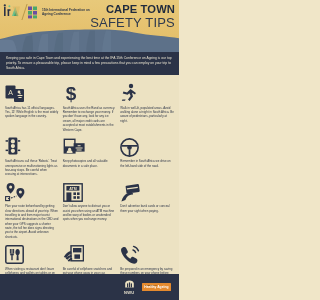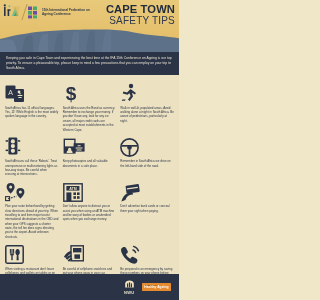--- a/index.html
+++ b/index.html
@@ -28,21 +28,21 @@
     letter-spacing:.02px;max-width:48px;
   }
   .title-block{
     position:absolute;right:4px;top:4px;text-align:right;
   }
   .title-main{
     font-size:11.2px;font-weight:bold;color:#1f2a3d;
     letter-spacing:.1px;line-height:1;display:block;
   }
   .title-sub{
-    font-size:10px;color:#2f3a4e;letter-spacing:.2px;
+    font-size:13px;color:#2f3a4e;letter-spacing:.2px;
     line-height:1.05;display:block;margin-top:.5px;
   }
   .mountain{position:absolute;left:0;bottom:0;width:179px;height:30px;display:block;}
 
   
   .intro{
     background:#2b3347;color:#e9e3cf;
     padding:4px 6px 4px 6px;
     font-size:3.35px;line-height:1.52;
     letter-spacing:.01px;

